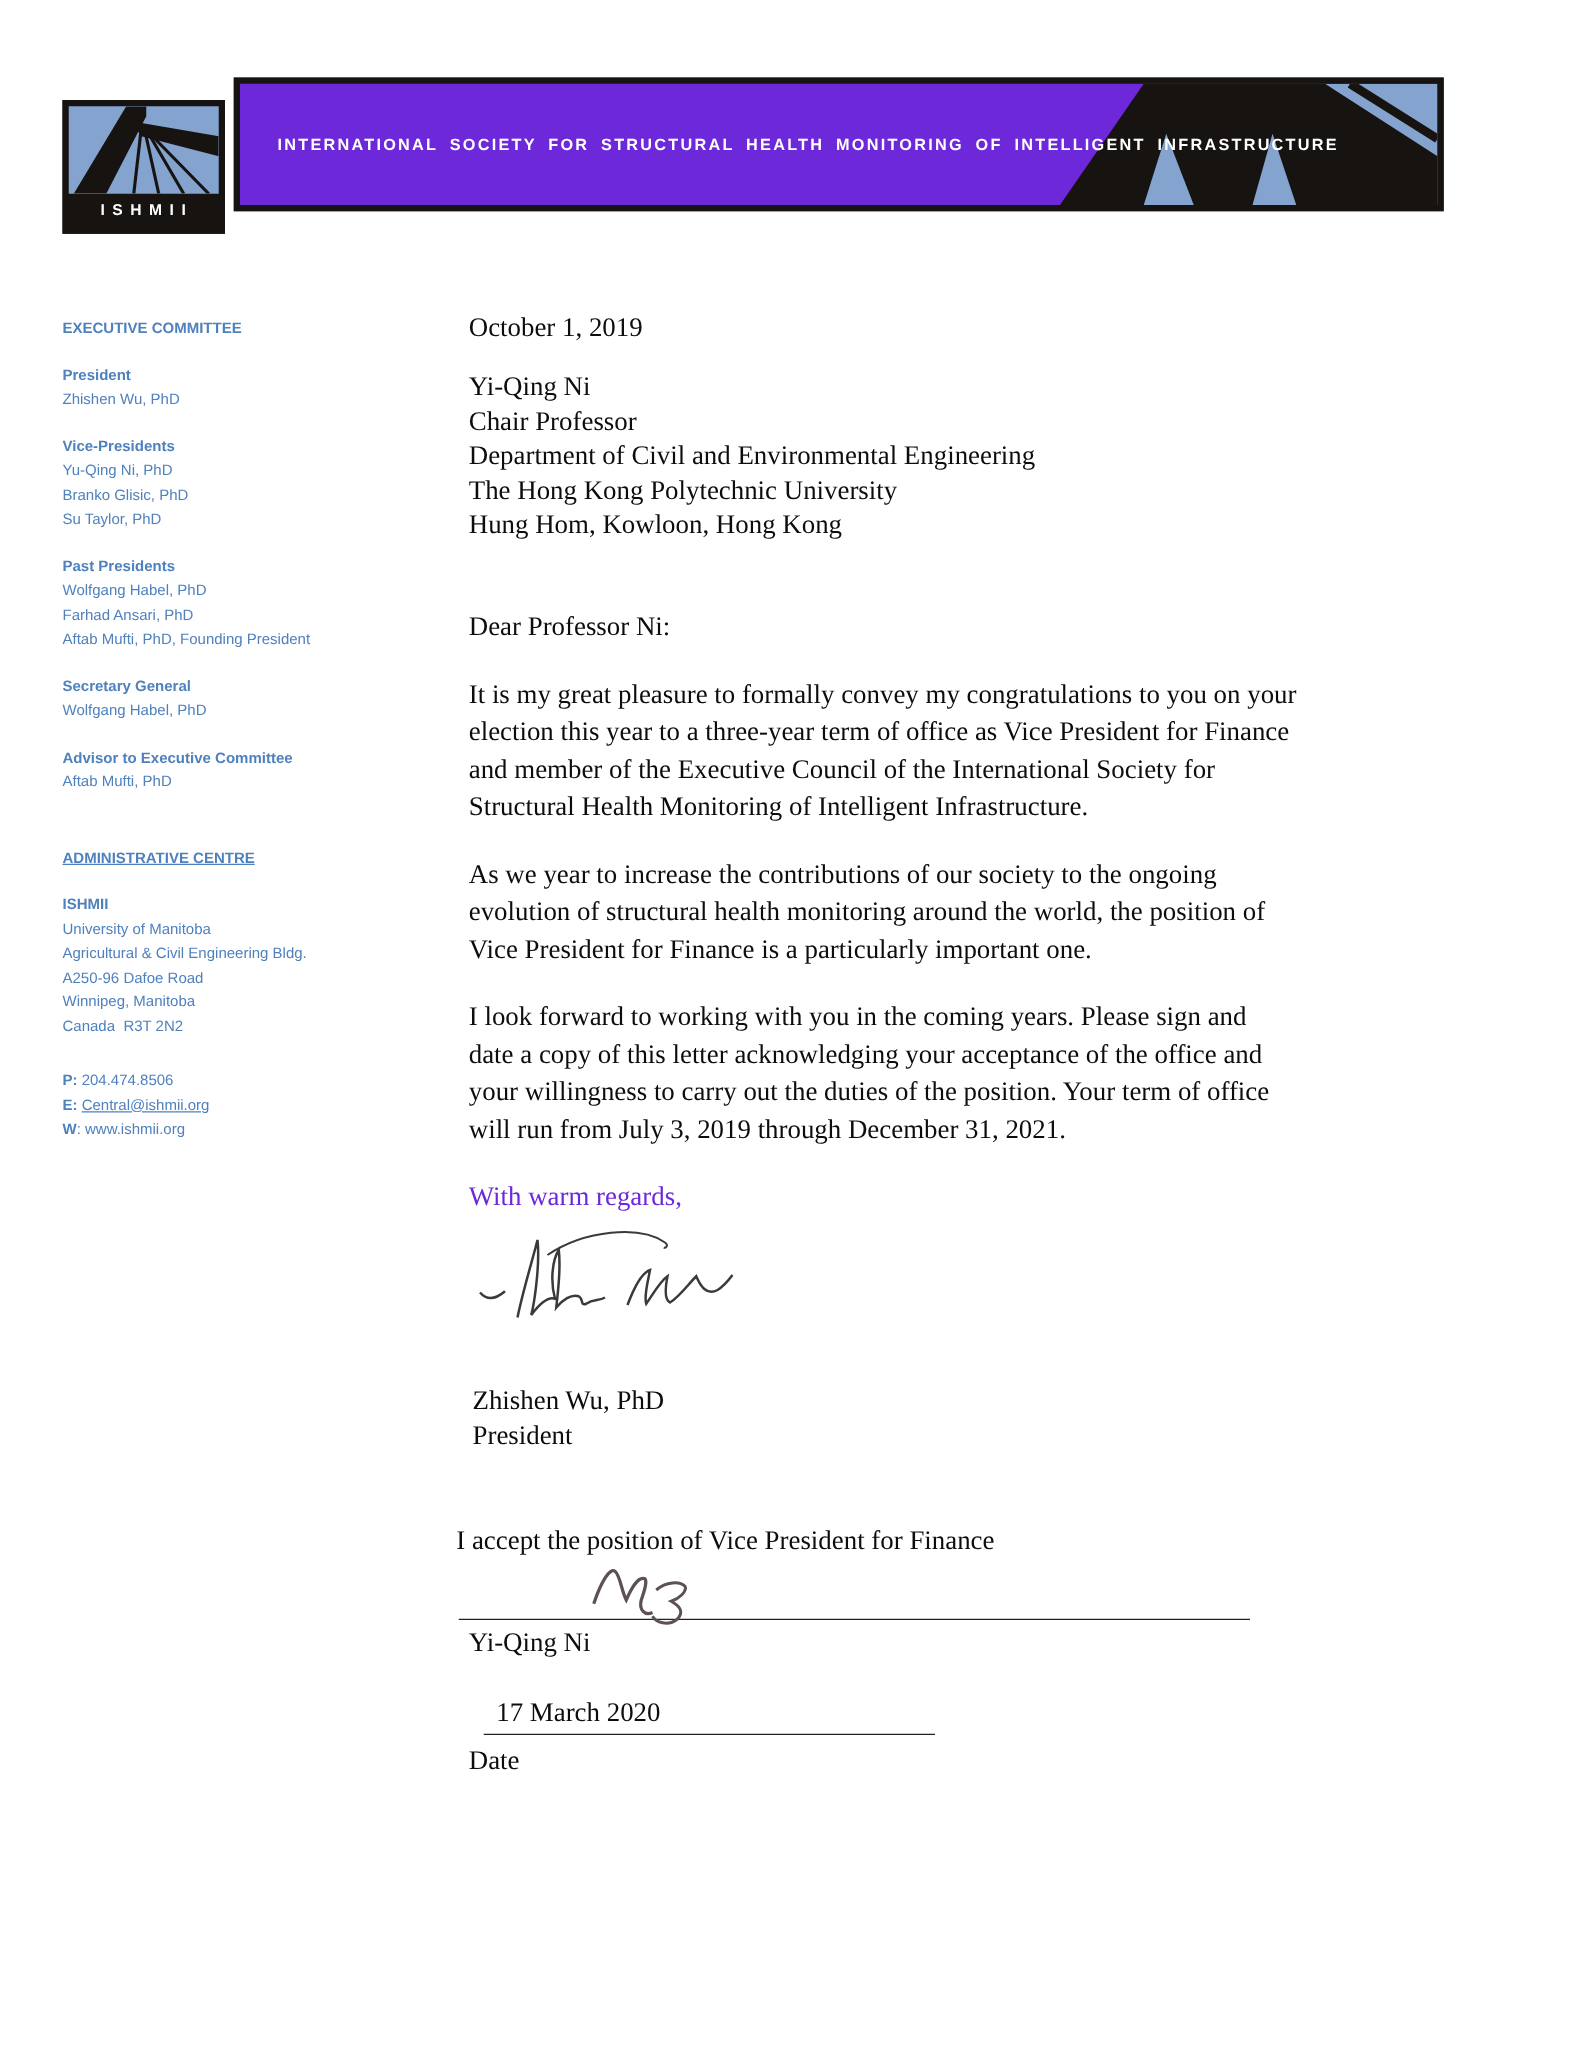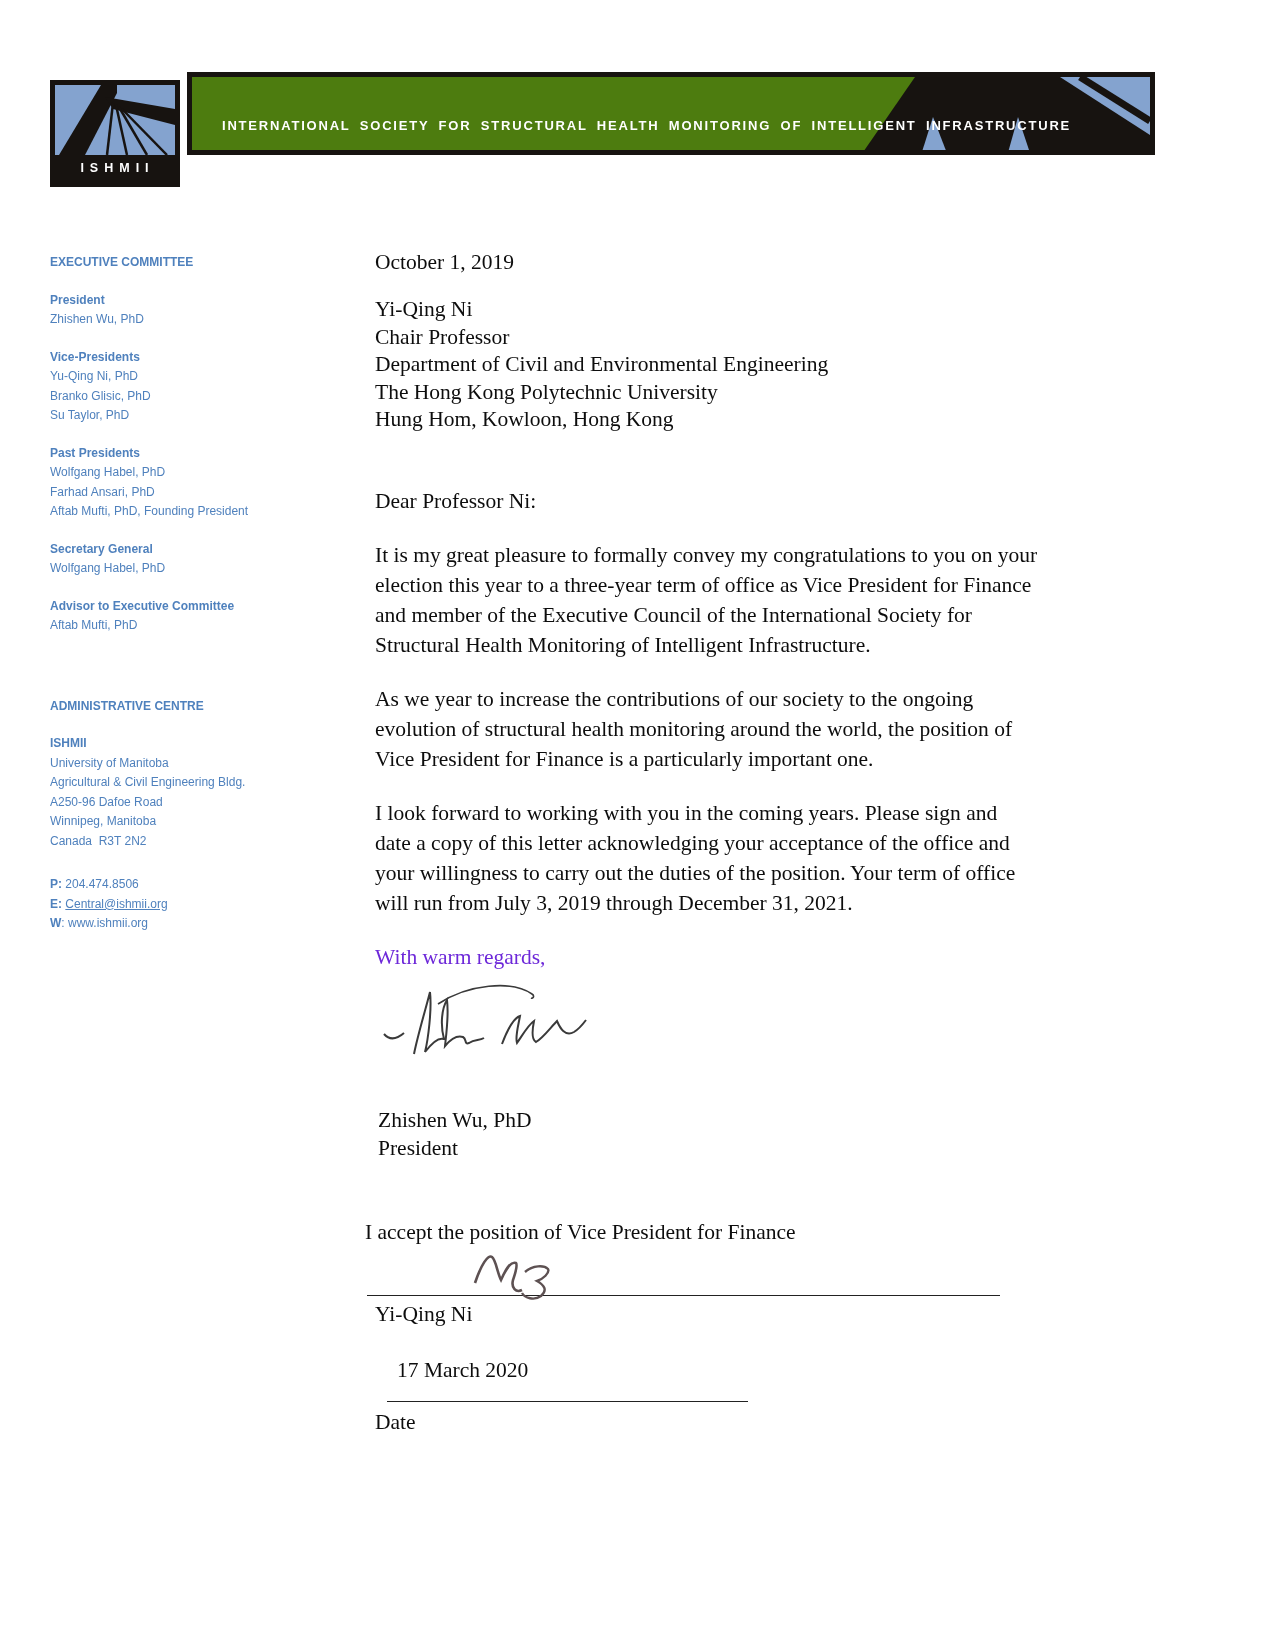--- a/index.html
+++ b/index.html
@@ -16,37 +16,37 @@
     background:#171310; border:5px solid #171310;
   }
   .logo-blue { position:relative; width:120px; height:70px; background:#84a3cf; overflow:hidden; }
   .logo-blue svg { position:absolute; left:0; top:0; }
   .logo-band {
     width:120px; height:27px; background:#171310; color:#ffffff;
     font-size:12.5px; font-weight:bold; letter-spacing:6px;
     text-align:center; line-height:27px; padding-left:5px;
   }
   .banner {
-    position:absolute; left:187px; top:72px; width:968px; height:83px;
-    background:#4d7c0f; border:5px solid #171310; overflow:hidden;
+    position:absolute; left:187px; top:62px; width:968px; height:107px;
+    background:#6d28d9; border:5px solid #171310; overflow:hidden;
   }
   .banner-art { position:absolute; right:0; top:0; }
   .banner-title {
     position:absolute; left:30px; top:0; height:97px; line-height:97px;
     color:#ffffff; font-size:13px; font-weight:bold;
     letter-spacing:1.8px; word-spacing:4px; white-space:nowrap;
   }
 
   
   .sidebar {
     position:absolute; left:50px; top:253px; width:300px;
     color:#4f81bd; font-size:12px; line-height:19.5px;
   }
   .sb-heading { font-weight:bold; margin-bottom:18px; }
-  .sb-heading.admin { margin-top:61px; }
+  .sb-heading.admin { margin-top:41px;text-decoration:underline; }
   .sb-group { margin-bottom:18px; }
   .sb-title { font-weight:bold; }
   .sb-line { white-space:pre-wrap; }
   .sb-contact { margin-top:24px; }
   .sb-contact b { font-weight:bold; }
   .sb-contact a { color:#4f81bd; text-decoration:underline; }
 
   
   .letter {
     position:absolute; left:375px; top:248px; width:760px;
@@ -60,21 +60,21 @@
   .lt-closing { margin-top:24px; color:#6d28d9; }
   .sig1 { margin-top:10px; margin-left:5px; height:78px; }
   .lt-signer { margin-top:38px; margin-left:3px; line-height:28px; }
   .lt-accept { margin-top:55px; margin-left:-10px; }
   .sig2-wrap { position:relative; height:48px; margin-left:-8px; }
   .sig2-wrap svg { position:absolute; left:100px; bottom:-8px; }
   .accept-line { width:633px; margin-left:-8px; border-top:1.5px solid #222; }
   .lt-acceptor { margin-top:3px; }
   .date-line {
     margin-top:26px; margin-left:12px; width:361px;
-    border-bottom:1.5px solid #222; padding-left:10px; padding-bottom:16px;
+    border-bottom:1.5px solid #222; padding-left:10px; padding-bottom:2px;
   }
   .lt-datelabel { margin-top:5px; }
 </style>
 </head>
 <body>
 
 <div class="page">
 
   <div class="logo">
     <div class="logo-blue">

